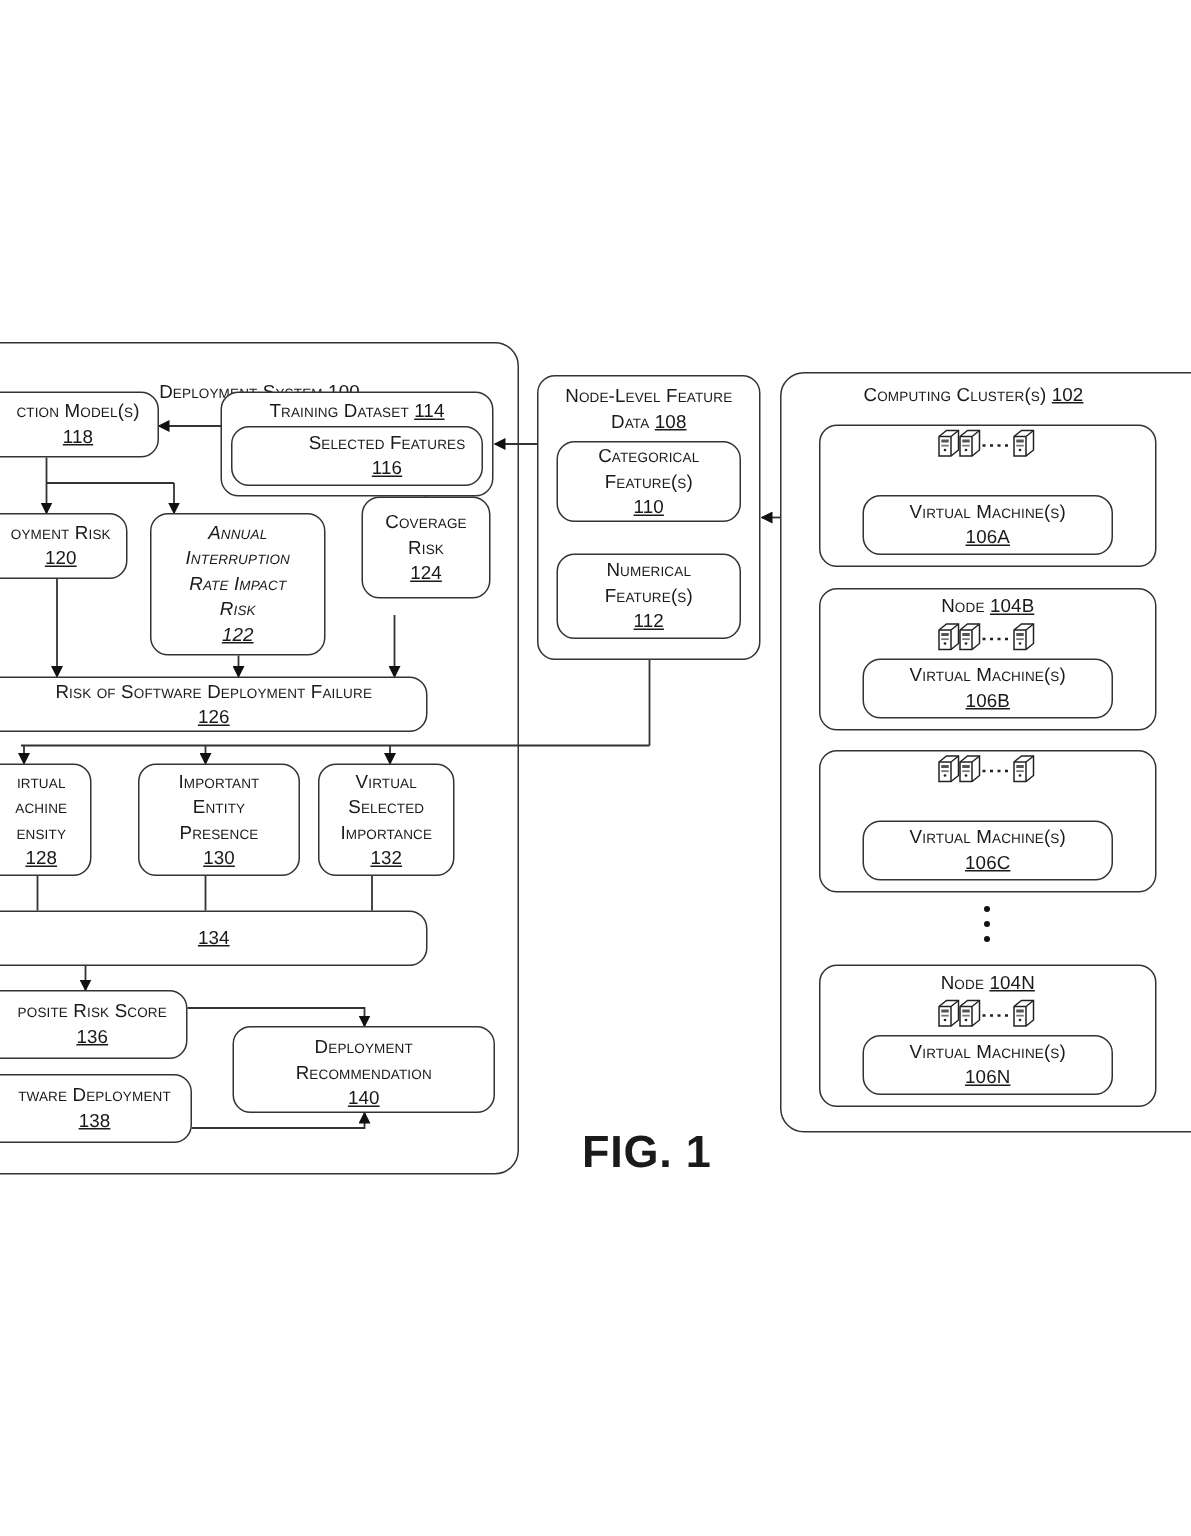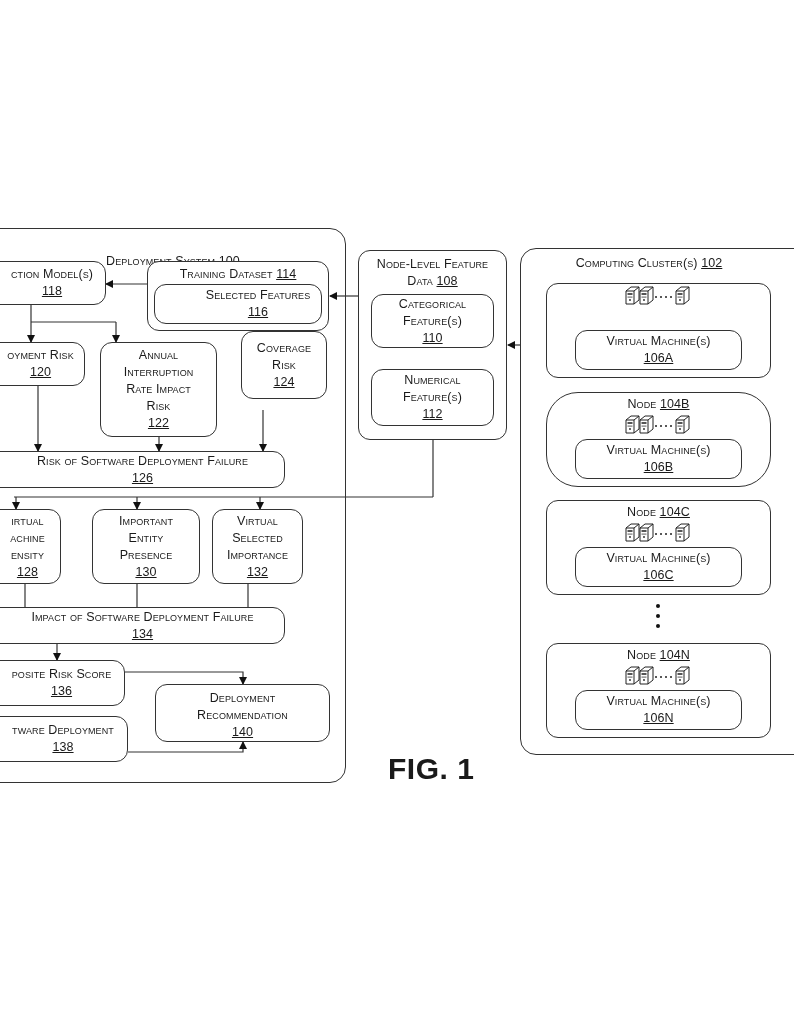--- a/index.html
+++ b/index.html
@@ -86,21 +86,21 @@
     <span class="lbl">Selected Features</span>
     <span class="lbl ref">116</span>
   </div>
 </div>
 
 <div class="box center" style="left:-20px; top:342px; width:105px; height:44px;">
   <span class="lbl" style="padding-left:16px">oyment Risk</span>
   <span class="lbl ref" style="padding-left:16px">120</span>
 </div>
 
-<div class="box center" style="left:100px; top:342px; width:117px; height:95px;">
+<div class="box center" style="left:100px; top:342px; width:117px; height:95px;font-style:italic;">
   <span class="lbl">Annual</span>
   <span class="lbl">Interruption</span>
   <span class="lbl">Rate Impact</span>
   <span class="lbl">Risk</span>
   <span class="lbl ref">122</span>
 </div>
 
 <div class="box center" style="left:241px; top:331px; width:86px; height:68px;">
   <span class="lbl">Coverage</span>
   <span class="lbl">Risk</span>
@@ -127,21 +127,20 @@
 </div>
 
 <div class="box center" style="left:212px; top:509px; width:91px; height:75px;">
   <span class="lbl">Virtual</span>
   <span class="lbl">Selected</span>
   <span class="lbl">Importance</span>
   <span class="lbl ref">132</span>
 </div>
 
 <div class="box center" style="left:-20px; top:607px; width:305px; height:37px;">
-  <span class="lbl" style="padding-left:20px">Impact of Software Deployment Failure</span>
   <span class="lbl ref" style="padding-left:20px">134</span>
 </div>
 
 <div class="box center" style="left:-20px; top:660px; width:145px; height:46px;">
   <span class="lbl" style="padding-left:18px">posite Risk Score</span>
   <span class="lbl ref" style="padding-left:18px">136</span>
 </div>
 
 <div class="box center" style="left:-20px; top:716px; width:148px; height:46px;">
   <span class="lbl" style="padding-left:18px">tware Deployment</span>
@@ -207,21 +206,21 @@
       <rect x="3.5" y="10.5" width="5" height="1.2" fill="#777"></rect>
       <circle cx="6" cy="14" r="0.9" fill="#222"></circle>
     </g>
         </svg>
       </div>
       <div class="box center" style="left:28px; top:46px; width:167px; height:40px;">
         <span class="lbl">Virtual Machine(s)</span>
         <span class="lbl ref">106A</span>
       </div>
     </div>
-    <div class="box" style="left: 546px; top: 392px; width: 225px; height: 95px; border-radius: 32px;">
+    <div class="box" style="left: 546px; top: 392px; width: 225px; height: 95px;">
       <div style="margin-top:3px">
         <span>Node</span>
         <span class="ref">104B</span>
       </div>
       <div class="servers">
         <svg width="70" height="20">
 
     <g transform="translate(0,0)">
       <path d="M2,5 L7,1 L15,1 L15,14 L10,18 L2,18 Z" fill="#fff" stroke="#222" stroke-width="1"></path>
       <path d="M2,5 L10,5 L10,18 M10,5 L15,1" fill="none" stroke="#222" stroke-width="1"></path>
@@ -246,24 +245,20 @@
       <circle cx="6" cy="14" r="0.9" fill="#222"></circle>
     </g>
         </svg>
       </div>
       <div class="box center" style="left:28px; top:46px; width:167px; height:40px;">
         <span class="lbl">Virtual Machine(s)</span>
         <span class="lbl ref">106B</span>
       </div>
     </div>
     <div class="box" style="left: 546px; top: 500px; width: 225px; height: 95px;">
-      <div style="margin-top:3px">
-        <span>Node</span>
-        <span class="ref">104C</span>
-      </div>
       <div class="servers">
         <svg width="70" height="20">
 
     <g transform="translate(0,0)">
       <path d="M2,5 L7,1 L15,1 L15,14 L10,18 L2,18 Z" fill="#fff" stroke="#222" stroke-width="1"></path>
       <path d="M2,5 L10,5 L10,18 M10,5 L15,1" fill="none" stroke="#222" stroke-width="1"></path>
       <rect x="3.5" y="7" width="5" height="2" fill="#555"></rect>
       <rect x="3.5" y="10.5" width="5" height="1.2" fill="#777"></rect>
       <circle cx="6" cy="14" r="0.9" fill="#222"></circle>
     </g>

